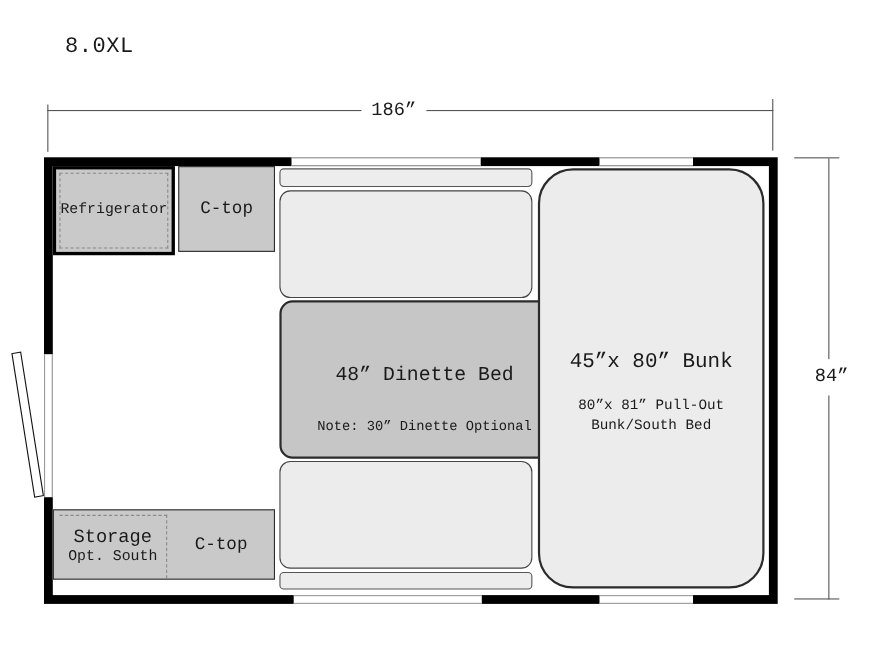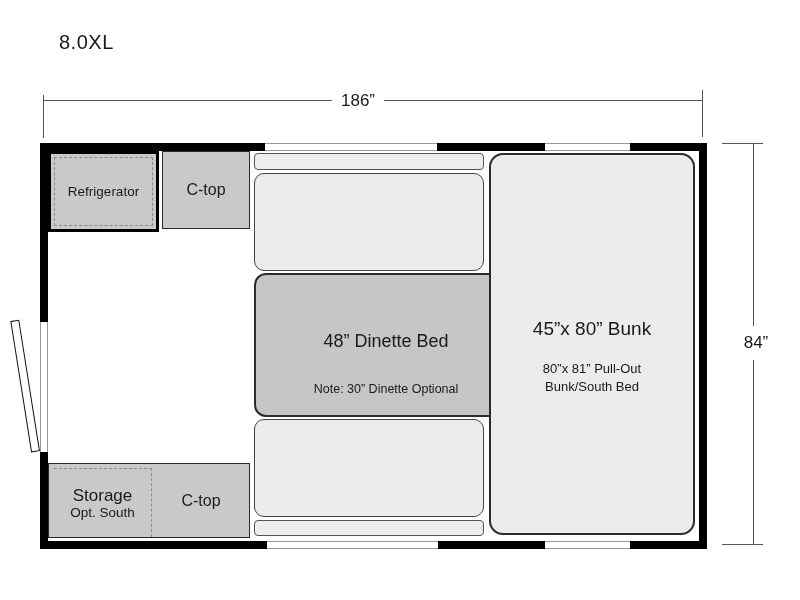--- a/index.html
+++ b/index.html
@@ -11,21 +11,21 @@
     --dimline:#555555;
     --text:#1a1a1a;
     --furniture-border:#2b2b2b;
     --dash:#8a8a8a;
   }
   html,body{margin:0;padding:0;background:#ffffff;}
   .canvas{
     position:relative;
     width:800px;height:600px;
     background:#ffffff;
-    font-family:Liberation Sans, sans-serif;
+    font-family:Liberation Mono, monospace;
     color:var(--text);
     overflow:hidden;
   }
   .title{
     position:absolute;left:59px;top:31px;
     font-size:20px;letter-spacing:0.5px;color:var(--text);
   }
 
   
   .dim-h-line{position:absolute;left:43px;top:100px;width:660px;height:0;border-top:1.5px solid var(--dimline);}
@@ -94,28 +94,28 @@
   .seat.bottom{top:268px;}
   .dinette-table{
     left:206px;top:122px;width:264px;height:144px;
     background:var(--table);border:2px solid var(--furniture-border);border-radius:12px;
     flex-direction:column;justify-content:flex-start;
   }
   .dinette-main{margin-top:56px;font-size:18px;}
   .dinette-note{margin-top:30px;font-size:12.5px;}
   .bunk{
     left:441px;top:2px;width:206px;height:382px;
-    background:var(--cushion);border:2px solid var(--furniture-border);border-radius:14px;
+    background:var(--cushion);border:2px solid var(--furniture-border);border-radius:32px;
     flex-direction:column;justify-content:flex-start;
   }
   .bunk-main{margin-top:163px;font-size:19px;}
   .bunk-sub{font-size:13px;line-height:18px;}
   .bunk-sub.first{margin-top:20px;}
   .counter-bottom{
-    left:0;top:312px;width:202px;height:75px;
+    left:0;top:312px;width:202px;height:64px;
     background:var(--counter);border:1.5px solid var(--furniture-border);
   }
   .storage-zone{
     position:absolute;left:5px;top:4px;bottom:0;width:97px;
     border-top:1.5px dashed var(--dash);border-right:1.5px dashed var(--dash);
     display:flex;flex-direction:column;align-items:center;justify-content:center;
   }
   .storage-main{font-size:17px;line-height:19px;}
   .storage-sub{font-size:13.5px;line-height:16px;}
   .ctop-bottom-label{

